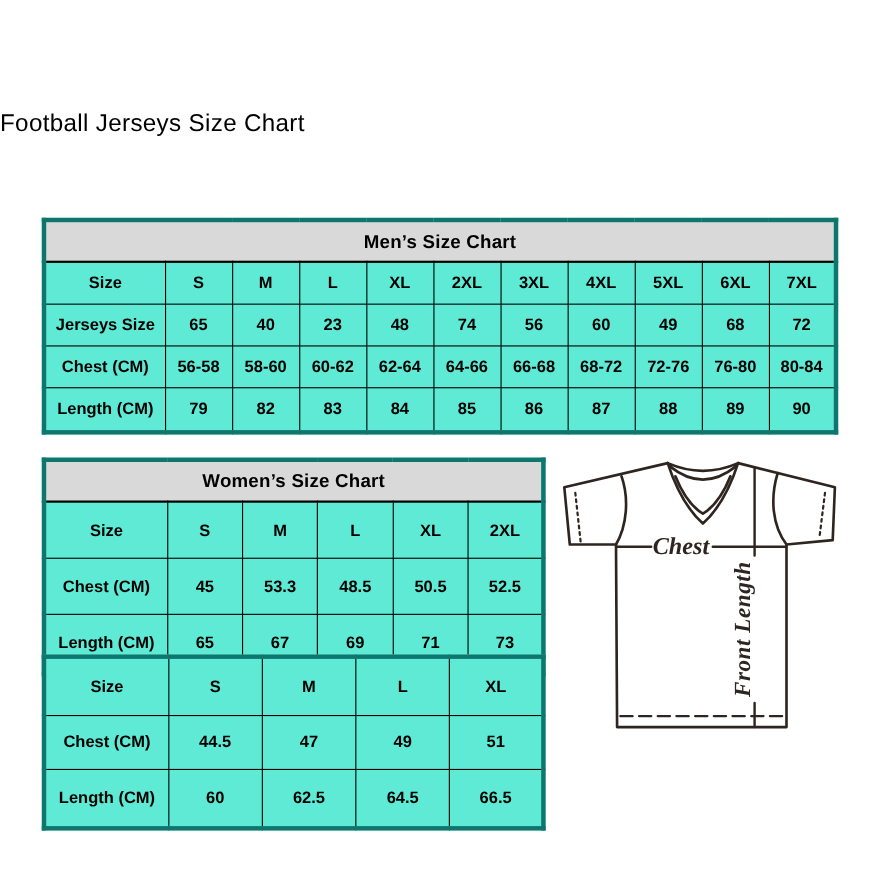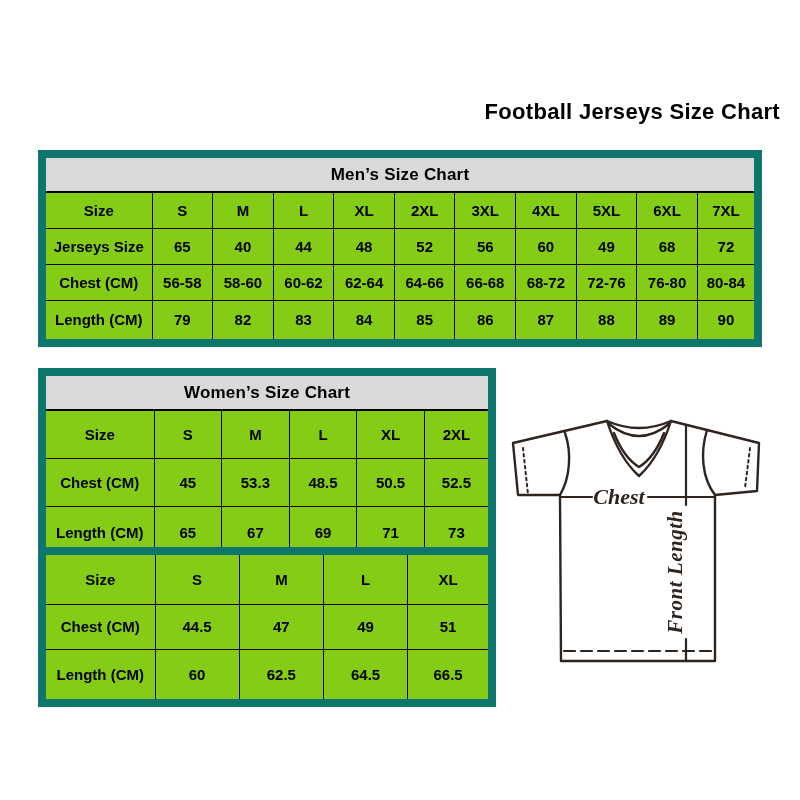--- a/index.html
+++ b/index.html
@@ -3,27 +3,27 @@
 <meta charset="utf-8">
 <style>
   * { margin: 0; padding: 0; box-sizing: border-box; }
   html, body { width: 800px; height: 800px; background: #ffffff; }
   body { font-family: "Liberation Sans", sans-serif; position: relative; overflow: hidden; }
 
   .page { position: absolute; left: 0; top: 0; width: 800px; height: 800px; background: #ffffff; }
 
   .title {
     position: absolute; top: 99px; left: 0; width: 780px;
-    text-align: right; font-size: 22px; font-weight: 700;
+    text-align: left; font-size: 22px; font-weight: 400;
     color: #000000; letter-spacing: 0.3px;
   }
 
   table.size-table {
     position: absolute; border-collapse: collapse; table-layout: fixed;
-    background: #84cc16; border: 8px solid #0f766e;
+    background: #5eead4; border: 4px solid #0f766e; margin-top: 48px;
   }
   table.size-table th, table.size-table td {
     border: 1px solid #000000; text-align: center; vertical-align: middle;
     font-weight: 700; color: #000000; font-size: 15px; padding: 0;
     overflow: hidden; white-space: nowrap;
   }
   table.size-table th.table-title {
     background: #d9d9d9; font-size: 17px; height: 38px;
     border-bottom: 2px solid #000000; letter-spacing: 0.2px;
   }
@@ -82,23 +82,23 @@
           <th>3XL</th>
           <th>4XL</th>
           <th>5XL</th>
           <th>6XL</th>
           <th>7XL</th>
         </tr>
         <tr>
           <th>Jerseys Size</th>
           <td>65</td>
           <td>40</td>
-          <td>44</td>
+          <td>23</td>
           <td>48</td>
-          <td>52</td>
+          <td>74</td>
           <td>56</td>
           <td>60</td>
           <td>49</td>
           <td>68</td>
           <td>72</td>
         </tr>
         <tr>
           <th>Chest (CM)</th>
           <td>56-58</td>
           <td>58-60</td>

